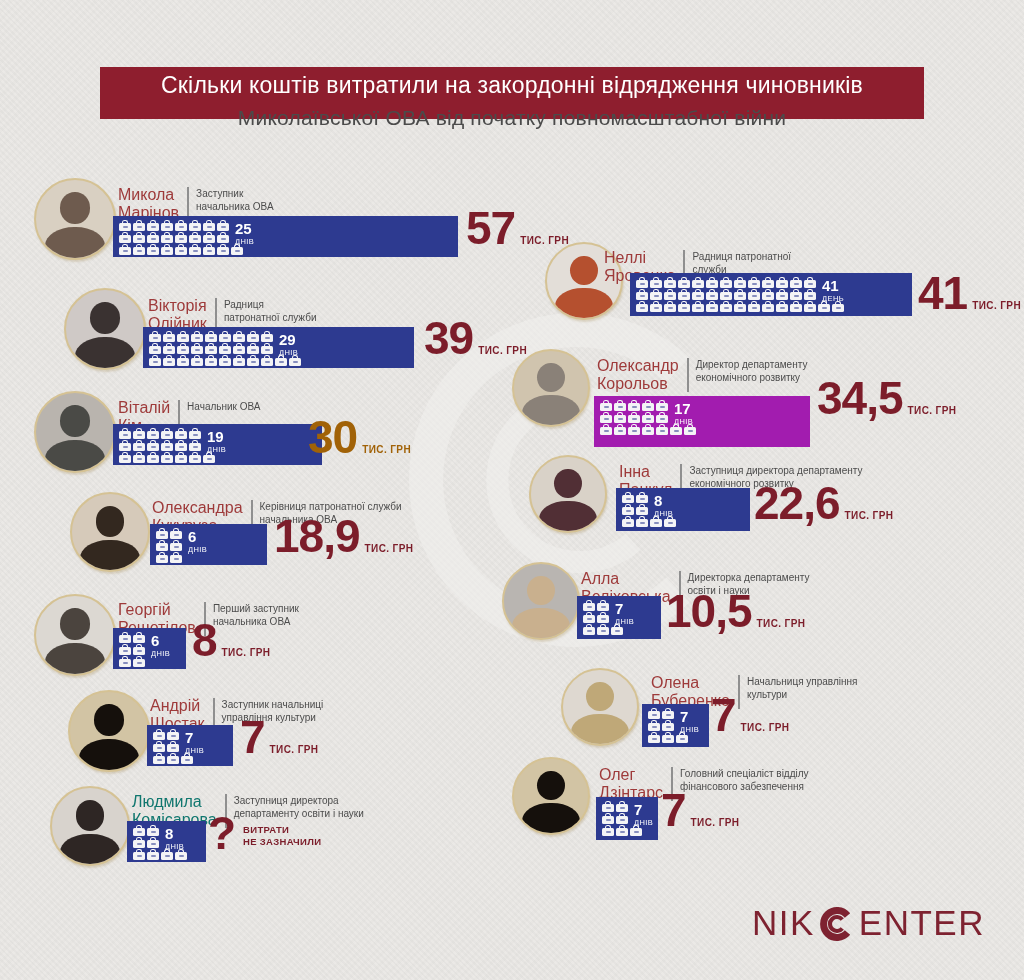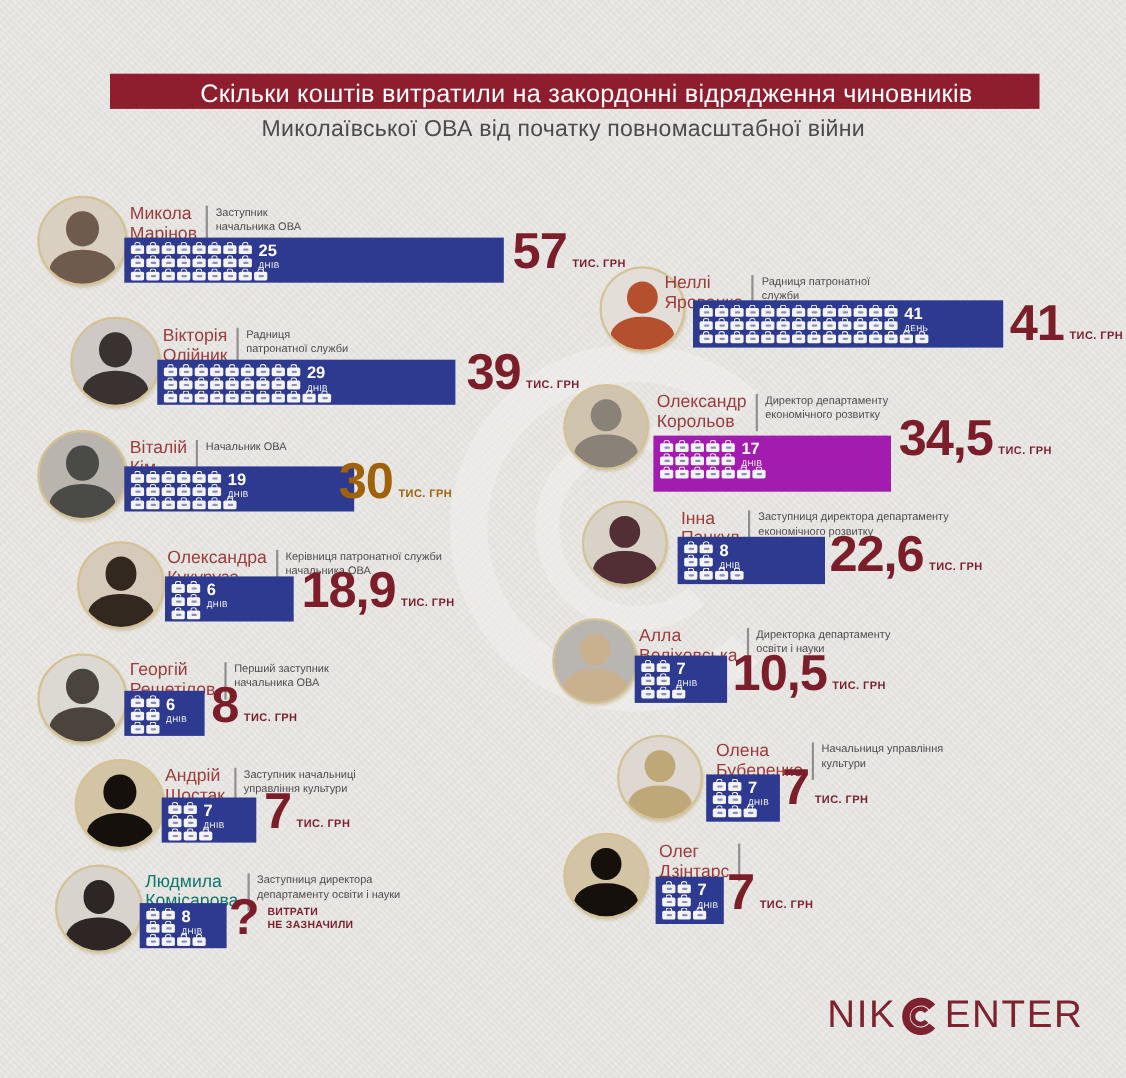--- a/index.html
+++ b/index.html
@@ -9,22 +9,22 @@
     background:#e9e7e4;
   }
   .grain{
     position:absolute;inset:0;pointer-events:none;
     background:
       repeating-linear-gradient(45deg, rgba(255,255,255,.05) 0 2px, rgba(0,0,0,.018) 2px 4px),
       repeating-linear-gradient(-45deg, rgba(255,255,255,.04) 0 3px, rgba(120,120,120,.02) 3px 6px);
   }
   .watermark{position:absolute;left:388px;top:300px;opacity:.55;pointer-events:none;}
   .banner{
-    position:absolute;left:100px;top:67px;width:824px;height:32px;
-    color:#ffffff;text-align:center;line-height:36px;font-size:23px;letter-spacing:.2px;padding-left:21px;
+    position:absolute;left:100px;top:67px;width:824px;height:52px;
+    color:#ffffff;text-align:center;line-height:36px;font-size:23px;letter-spacing:.2px;
   }
   .subtitle{
     position:absolute;left:100px;top:106px;width:824px;text-align:center;
     font-size:21px;color:#4b4b4b;letter-spacing:.2px;
   }
   .avatar{position:absolute;border-radius:50%;box-sizing:border-box;overflow:hidden;
     border:2px solid #d5c294;box-shadow:1px 2px 2px rgba(160,130,70,.25);}
   .avatar .head{position:absolute;left:31%;top:16%;width:38%;height:40%;border-radius:50%;}
   .avatar .torso{position:absolute;left:11%;top:60%;width:78%;height:50%;border-radius:48% 48% 0 0;}
   .nameblock{position:absolute;display:flex;align-items:stretch;}
@@ -405,20 +405,24 @@
     <div class="avatar" style="left: 512px; top: 757px; width: 78px; height: 78px; background: rgb(210, 196, 164);">
       <span class="head" style="background: rgb(21, 16, 12);"></span>
       <span class="torso" style="background: rgb(21, 16, 12);"></span>
     </div>
     <div class="nameblock" style="left: 599px; top: 766px;">
       <div class="nm" style="color: rgb(158, 58, 58);">
         <div>Олег</div>
         <div>Дзінтарс</div>
       </div>
       <div class="vdiv"></div>
+      <div class="role">
+        <div>Головний спеціаліст відділу</div>
+        <div>фінансового забезпечення</div>
+      </div>
     </div>
     <div class="bar" style="left: 596px; top: 797px; width: 62px; height: 43px; background: rgb(45, 58, 144); position: absolute;">
       <div class="bar-row"><span class="bag"></span><span class="bag"></span></div>
       <div class="bar-row"><span class="bag"></span><span class="bag"></span></div>
       <div class="bar-row"><span class="bag"></span><span class="bag"></span><span class="bag"></span></div>
       <div class="days" style="left: 38px;">
         <div class="n">7</div>
         <div class="u">ДНІВ</div>
       </div>
     </div>

